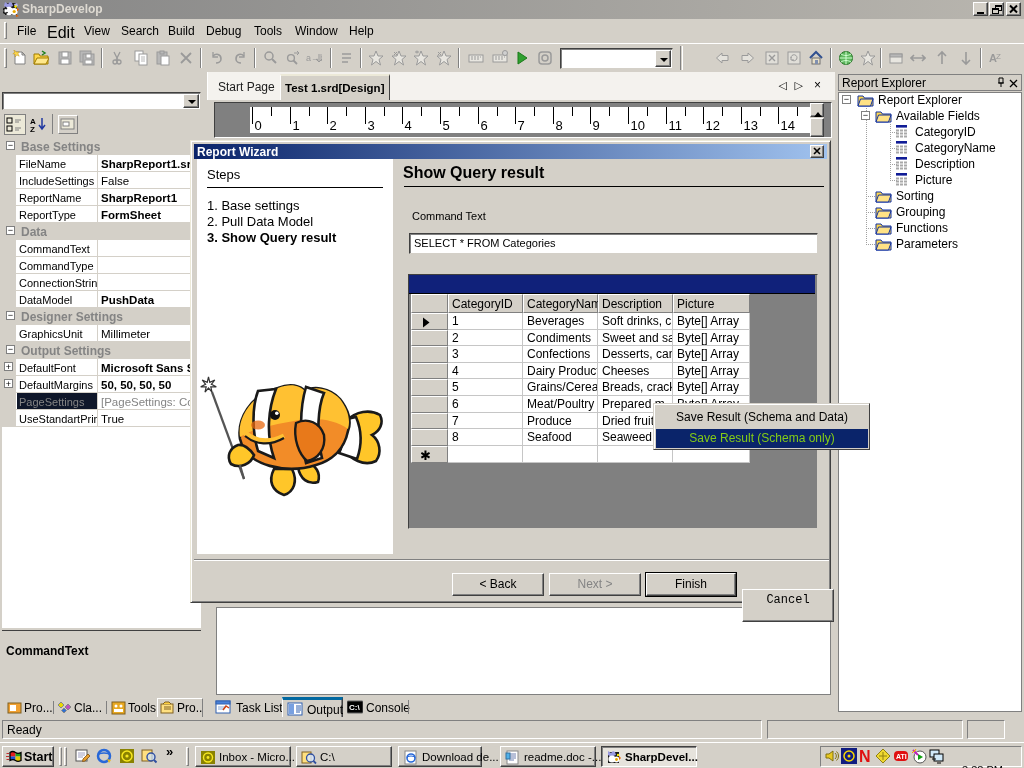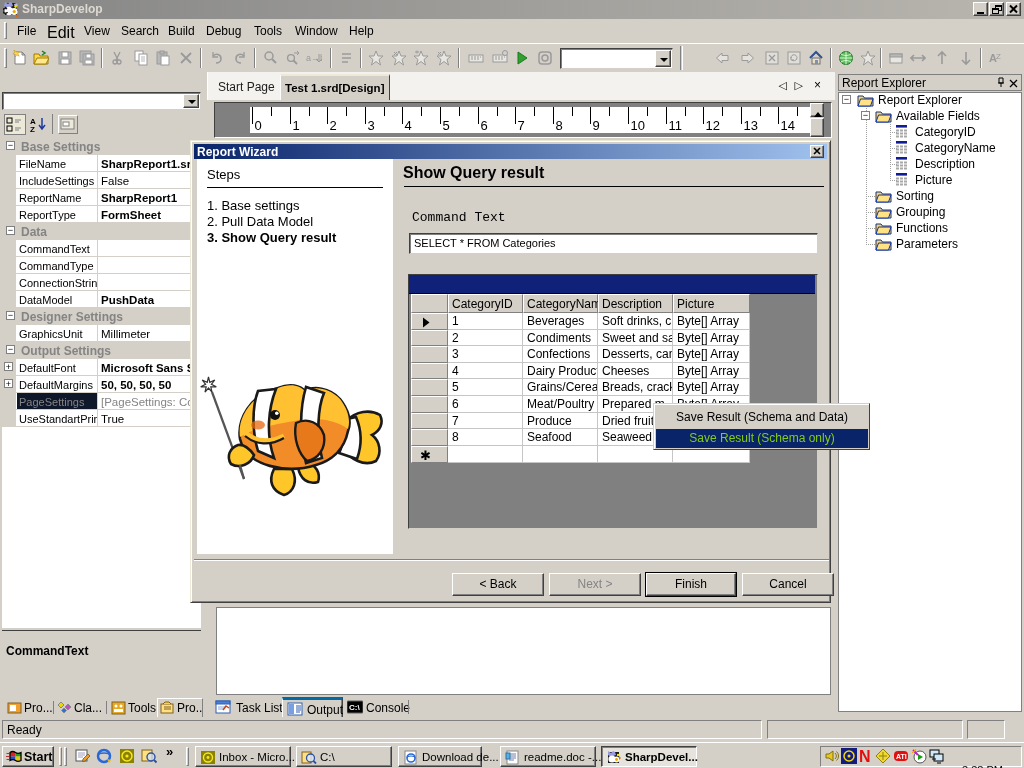--- a/index.html
+++ b/index.html
@@ -701,21 +701,21 @@
           <path d="M51 77 C62 86 76 87 90 79" stroke="#1a1a1a" stroke-width="2.2" fill="none"></path>
 <ellipse cx="64" cy="66" rx="7" ry="4.5" fill="#e8680f" opacity="0.75"></ellipse>
 
 <path d="M44 86 C36 89 32 97 37 105 C46 110 57 105 60 96 C55 89 50 85 44 86 Z" fill="#ffc629" stroke="#1a1a1a" stroke-width="2.6"></path>
 <line x1="46" y1="106" x2="50" y2="120" stroke="#555" stroke-width="2.2"></line>
 </svg></div>
   </div>
   <div class="abs" style="left:202px;top:20px;width:433px;height:398px;background:#d4d0c8;">
     <span style="position:absolute;left:10px;top:3px;font-size:16px;font-weight:bold;">Show Query result</span>
     <div class="abs" style="left:11px;top:25px;width:420px;height:1px;background:#000;"></div>
-    <span style="position:absolute;left:19px;top:49px;font-size:13px;font-family:Liberation Mono, monospace;">Command Text</span>
+    <span style="position:absolute;left:19px;top:49px;font-size:11px;">Command Text</span>
     <div class="abs sunken2 white" style="left:16px;top:72px;width:409px;height:21px;">
       <span style="position:absolute;left:4px;top:3px;font-size:11px;">SELECT * FROM Categories</span>
     </div>
     <div class="abs sunken2" style="left:15px;top:113px;width:410px;height:255px;background:#808080;">
         <div class="abs" style="left:0;top:0;width:406px;height:18px;background:#10217a;"></div>
         <div class="abs" style="left:0;top:18px;width:406px;height:1px;background:#000;"></div>
         <div class="abs" style="left:2px;top:19px;width:37px;height:19px;background:#d4d0c8;border:1px solid;border-color:#fff #808080 #808080 #fff;font-size:12px;">
           <span style="position:absolute;left:3px;top:2px;white-space:nowrap;"></span>
         </div>
         <div class="abs" style="left:39px;top:19px;width:75px;height:19px;background:#d4d0c8;border:1px solid;border-color:#fff #808080 #808080 #fff;font-size:12px;">
@@ -861,21 +861,21 @@
         <div class="abs" style="left:264px;top:171px;width:77px;height:17px;background:#fff;border-right:1px solid #c6c6c6;border-bottom:1px solid #c6c6c6;"></div>
       </div>
   </div>
   <div class="abs" style="left:3px;top:418px;width:635px;height:2px;border-top:1px solid #808080;border-bottom:1px solid #fff;"></div>
   <div class="abs" style="left:0;top:429px;width:641px;height:30px;">
       <div class="abs" style="left:261px;top:3px;width:92px;height:23px;background:#d4d0c8;border:1px solid;border-color:#fff #404040 #404040 #fff;box-shadow:inset -1px -1px 0 #808080;text-align:center;font-size:12px;line-height:21px;color:#000;">&lt; Back</div>
       <div class="abs" style="left:358px;top:3px;width:92px;height:23px;background:#d4d0c8;border:1px solid;border-color:#fff #404040 #404040 #fff;box-shadow:inset -1px -1px 0 #808080;text-align:center;font-size:12px;line-height:21px;color:#848484;">Next &gt;</div>
       <div class="abs" style="left:454px;top:2px;width:92px;height:25px;background:#d4d0c8;border:1px solid #000;">
         <div class="abs" style="left:0;top:0;width:90px;height:23px;border:1px solid;border-color:#fff #404040 #404040 #fff;box-shadow:inset -1px -1px 0 #808080;text-align:center;font-size:12px;line-height:21px;color:#000;">Finish</div>
       </div>
-      <div class="abs" style="left:551px;top:3px;width:92px;height:23px;background:#d4d0c8;border:1px solid;border-color:#fff #404040 #404040 #fff;box-shadow:inset -1px -1px 0 #808080;text-align:center;font-size:12px;line-height:21px;color:#000;">Cancel</div>
+      <div class="abs" style="left:551px;top:19px;width:92px;height:33px;background:#d4d0c8;border:1px solid;border-color:#fff #404040 #404040 #fff;box-shadow:inset -1px -1px 0 #808080;text-align:center;font-size:12px;line-height:21px;color:#000;font-family:Liberation Mono, monospace;">Cancel</div>
     </div>
 </div>
 
 <div class="abs" style="left:653px;top:403px;width:217px;height:47px;background:#d4d0c8;border:1px solid;border-color:#d4d0c8 #404040 #404040 #d4d0c8;box-shadow:inset 1px 1px 0 #fff;z-index:50;">
   <div style="position:absolute;left:2px;top:3px;width:212px;height:21px;text-align:center;font-size:12px;line-height:21px;">Save Result (Schema and Data)</div>
   <div style="position:absolute;left:2px;top:25px;width:212px;height:19px;text-align:center;font-size:12px;line-height:19px;background:#0a246a;color:#84cc16;">Save Result (Schema only)</div>
 </div>
 
 <div class="abs" style="left:0;top:717px;width:1024px;height:25px;background:#d4d0c8;">
   <div class="abs" style="left:2px;top:3px;width:760px;height:19px;border:1px solid;border-color:#808080 #fff #fff #808080;">

